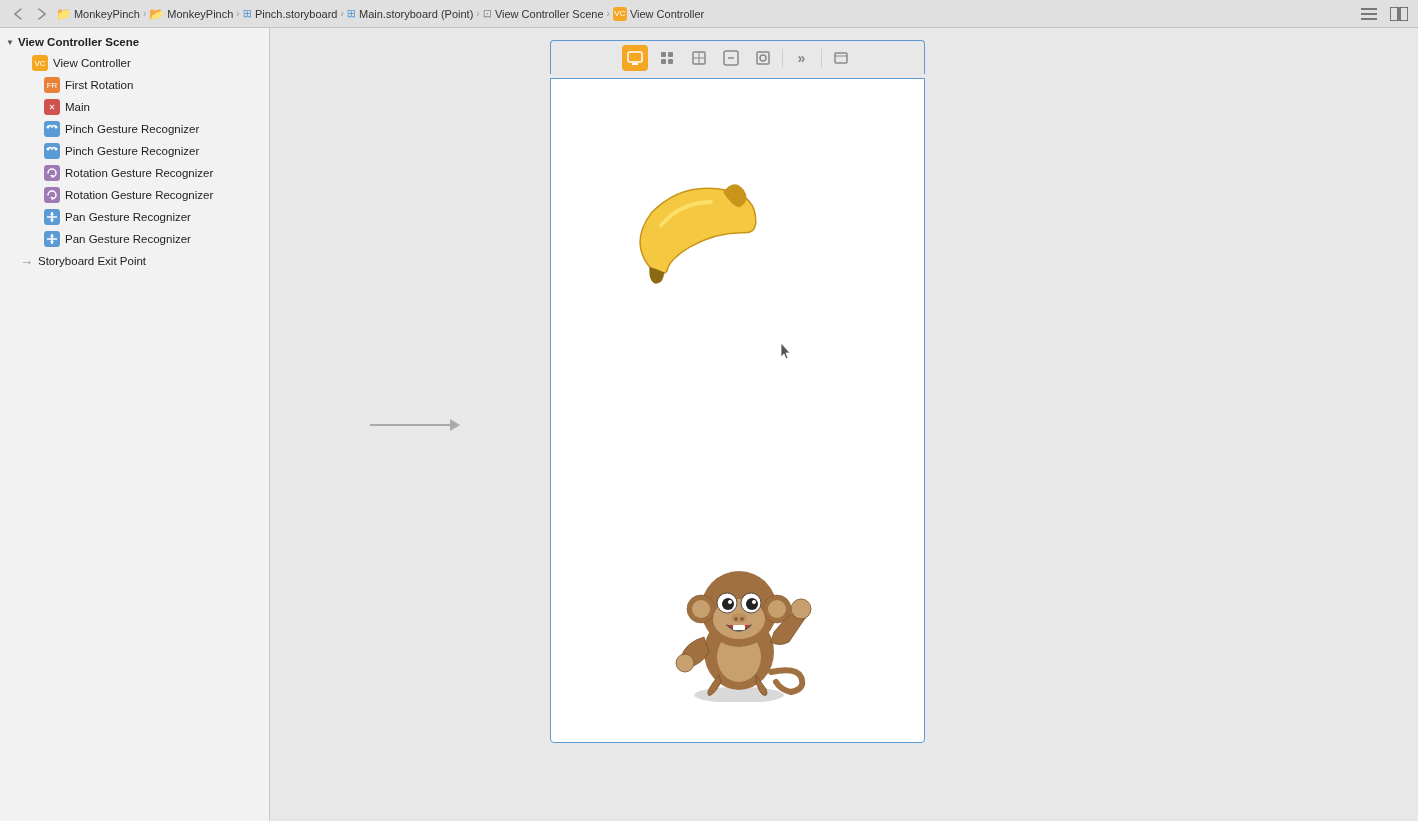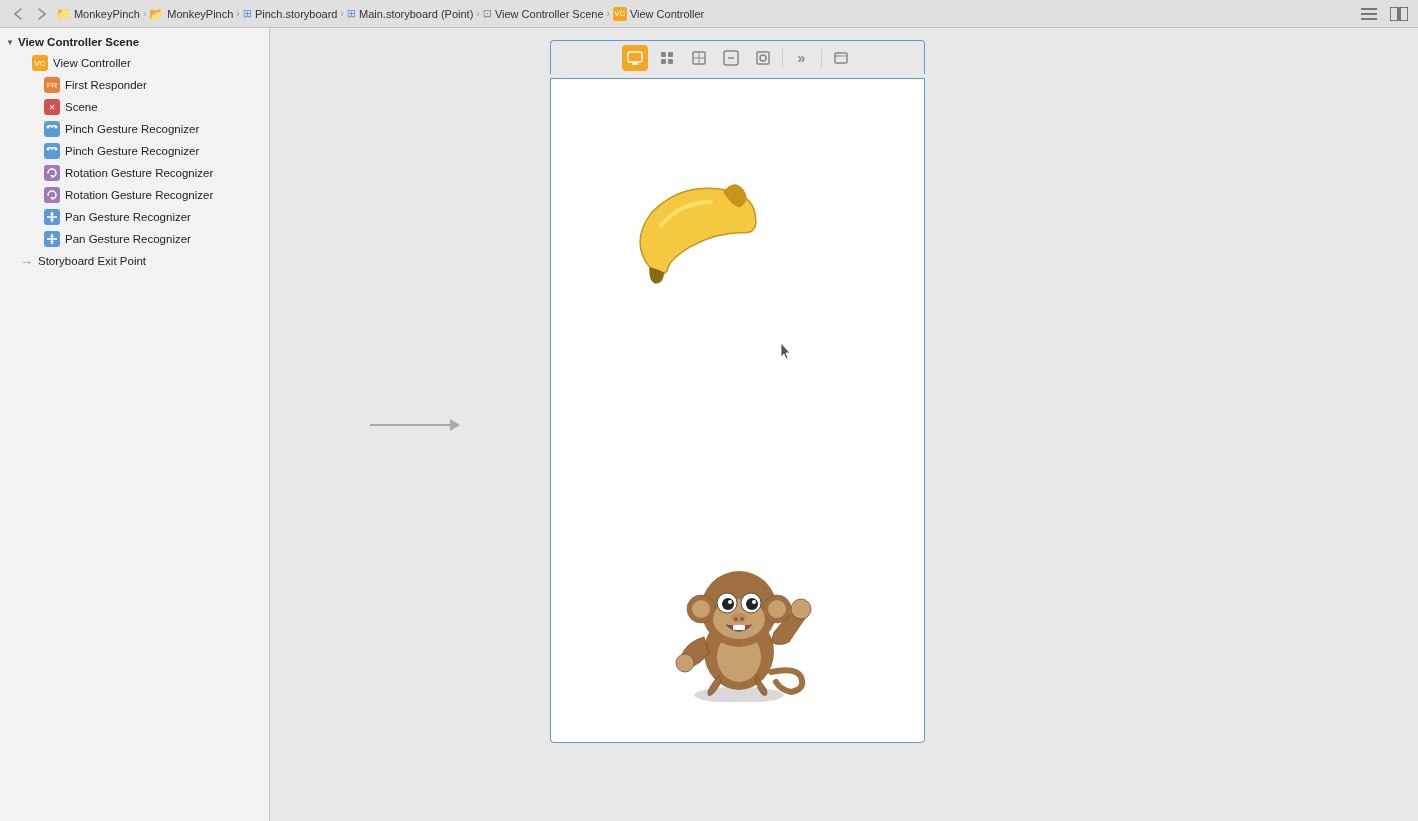--- a/index.html
+++ b/index.html
@@ -364,26 +364,26 @@
       <span>View Controller Scene</span>
     </div>
 
     <div class="sidebar-item" style="padding-left: 32px;">
       <span class="item-icon" style="background:#f5a623; border-radius:3px; color:white; font-size:8px; width:16px; height:16px; display:inline-flex; align-items:center; justify-content:center;">VC</span>
       <span>View Controller</span>
     </div>
 
     <div class="sidebar-item" style="padding-left: 44px;">
       <span class="item-icon" style="background:#e8823a; border-radius:3px; color:white; font-size:8px; width:16px; height:16px; display:inline-flex; align-items:center; justify-content:center;">FR</span>
-      <span>First Responder</span>
+      <span>First Rotation</span>
     </div>
 
     <div class="sidebar-item" style="padding-left: 44px;">
       <span class="item-icon" style="background:#d0524e; border-radius:3px; color:white; font-size:8px; width:16px; height:16px; display:inline-flex; align-items:center; justify-content:center;">✕</span>
-      <span>Scene</span>
+      <span>Main</span>
     </div>
 
     <div class="sidebar-item" style="padding-left: 44px;">
       <span class="item-icon pinch-icon">
         <svg width="12" height="12" viewBox="0 0 12 12" fill="white">
             <path d="M2 4 Q4 1 6 4 Q8 1 10 4" stroke="white" fill="none" stroke-width="1.5"></path>
             <circle cx="2" cy="4" r="1.5" fill="white"></circle>
             <circle cx="10" cy="4" r="1.5" fill="white"></circle>
           </svg>
       </span>

